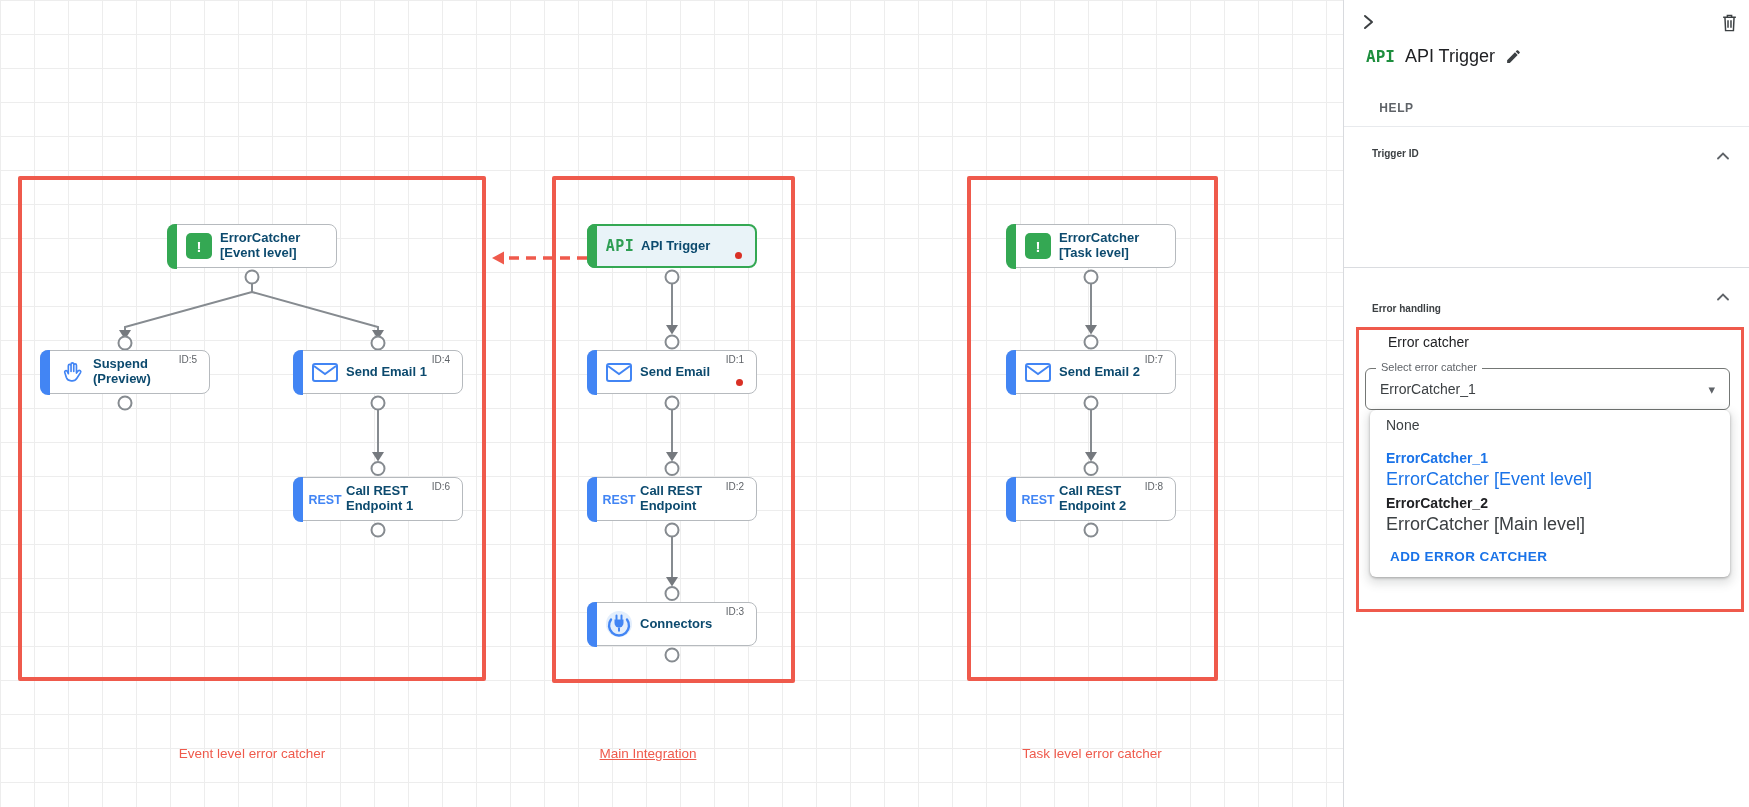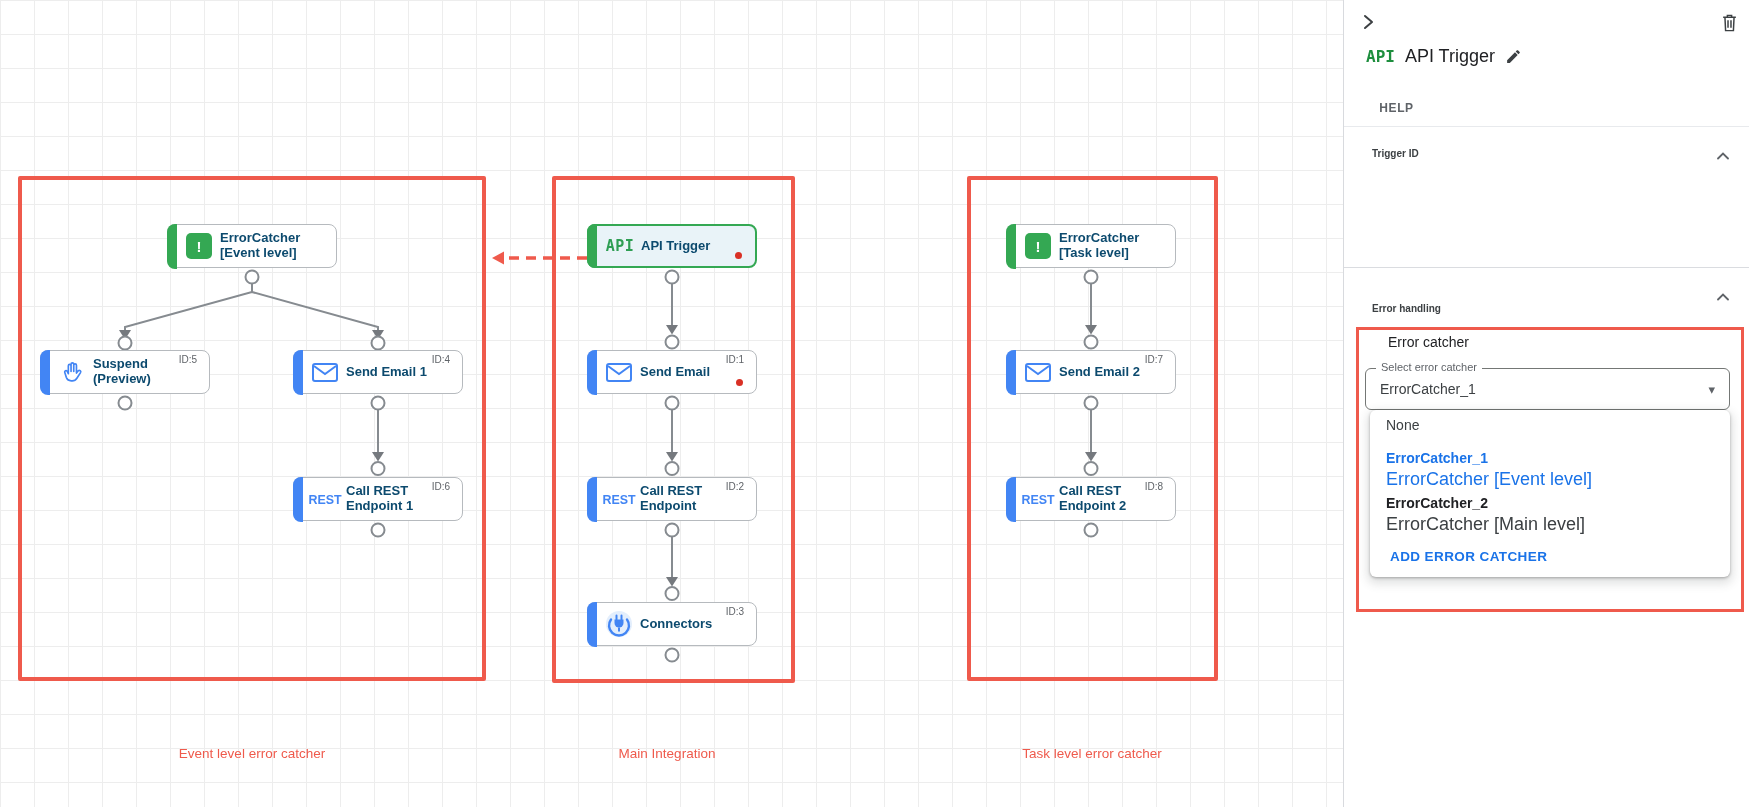--- a/index.html
+++ b/index.html
@@ -126,21 +126,21 @@
         <line x1="587" y1="258" x2="504" y2="258" stroke="#ef5a4c" stroke-width="3.5" stroke-dasharray="10 7"></line>
         <polygon points="504,251.5 504,264.5 492,258" fill="#ef5a4c"></polygon>
       </g>
     </svg>
 
     <div class="group-box" style="left:18px;top:176px;width:468px;height:505px;"></div>
     <div class="group-box" style="left:552px;top:176px;width:243px;height:507px;"></div>
     <div class="group-box" style="left:967px;top:176px;width:251px;height:505px;"></div>
 
     <div class="group-label" style="left:252px;">Event level error catcher</div>
-    <div class="group-label" style="left:667px;">Main Integration</div>
+    <div class="group-label" style="left:648px;text-decoration:underline;">Main Integration</div>
     <div class="group-label" style="left:1092px;">Task level error catcher</div>
 
     <div class="node" style="left:167px;top:224px;">
       <span class="bar bar-green"></span>
       <span class="icon">
           <span class="ec-icon">!</span>
         </span>
       <span class="labels">
         <div>ErrorCatcher</div>
         <div>[Event level]</div>

